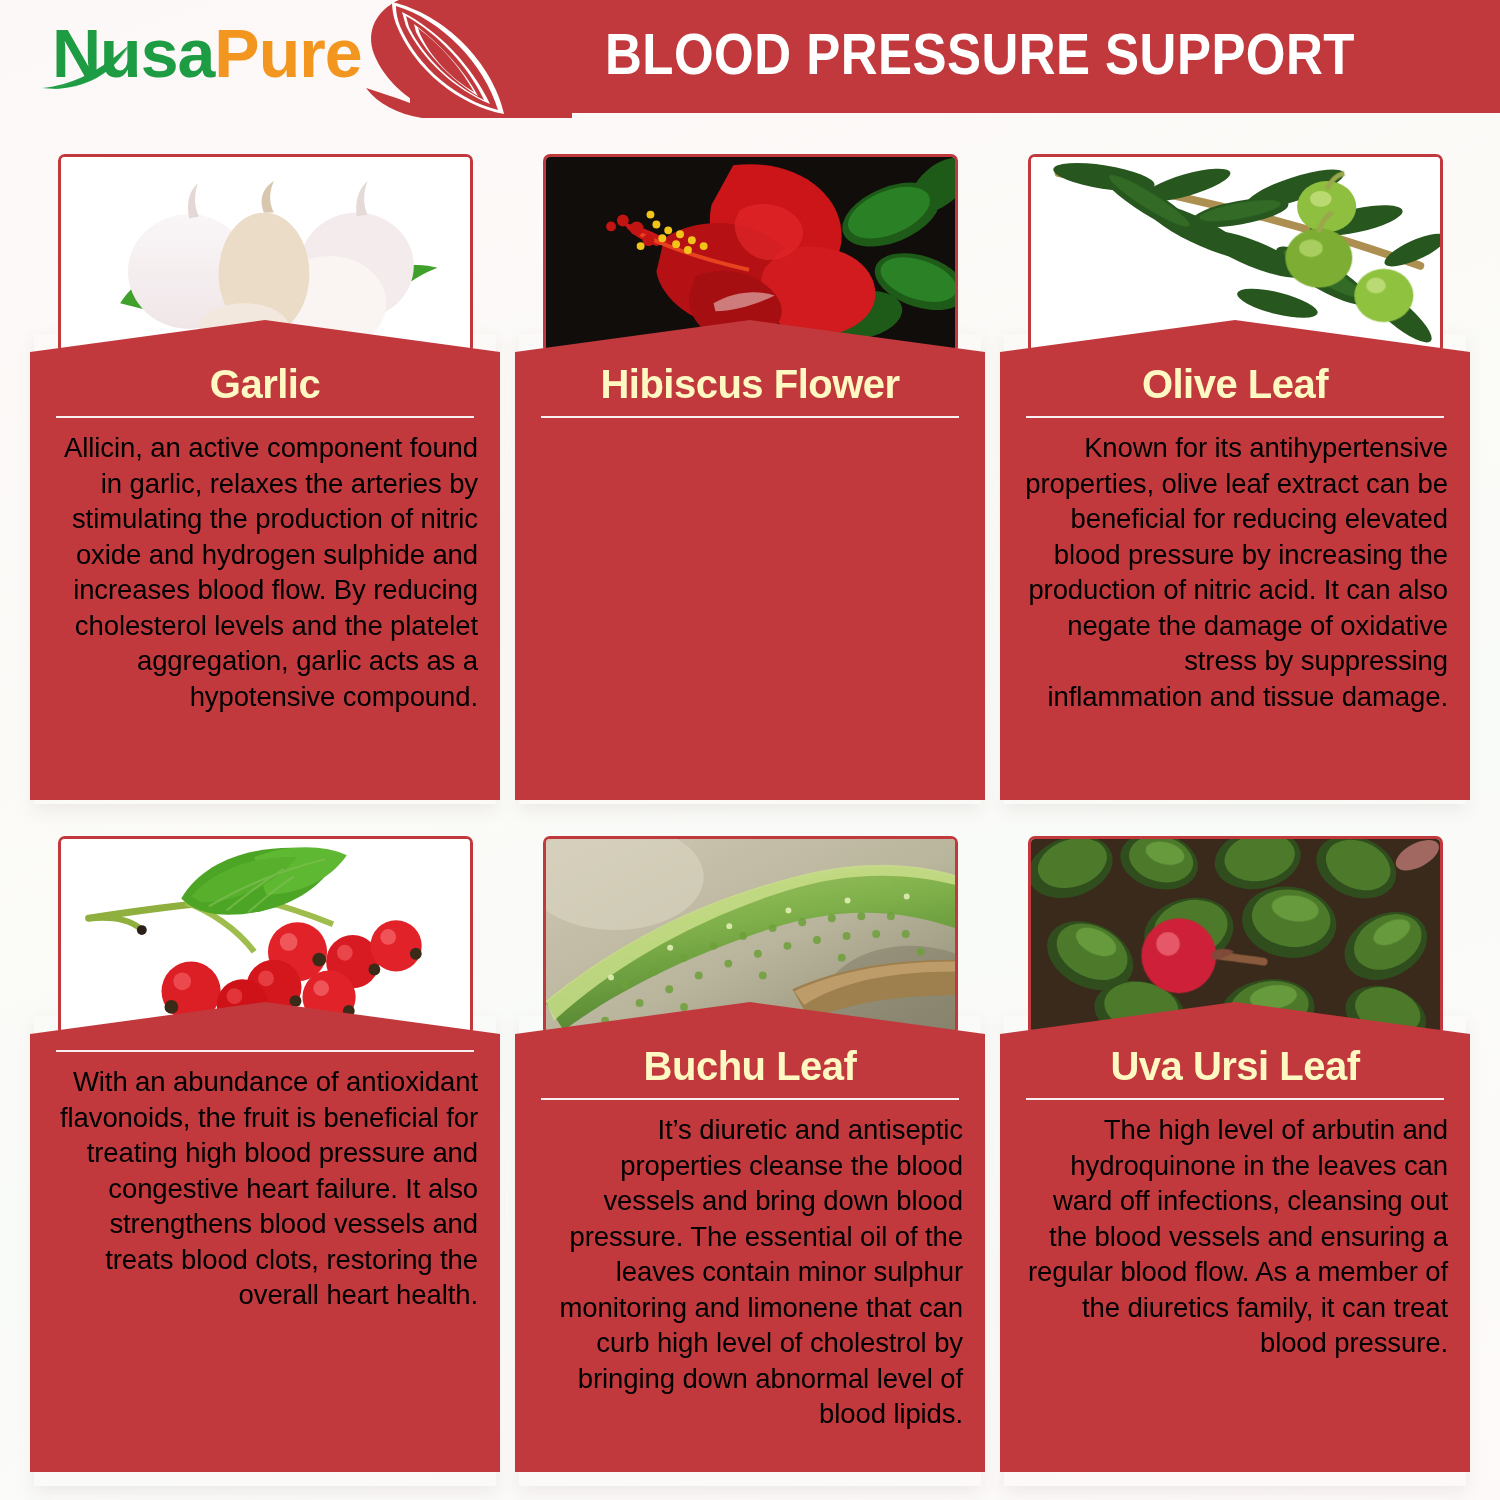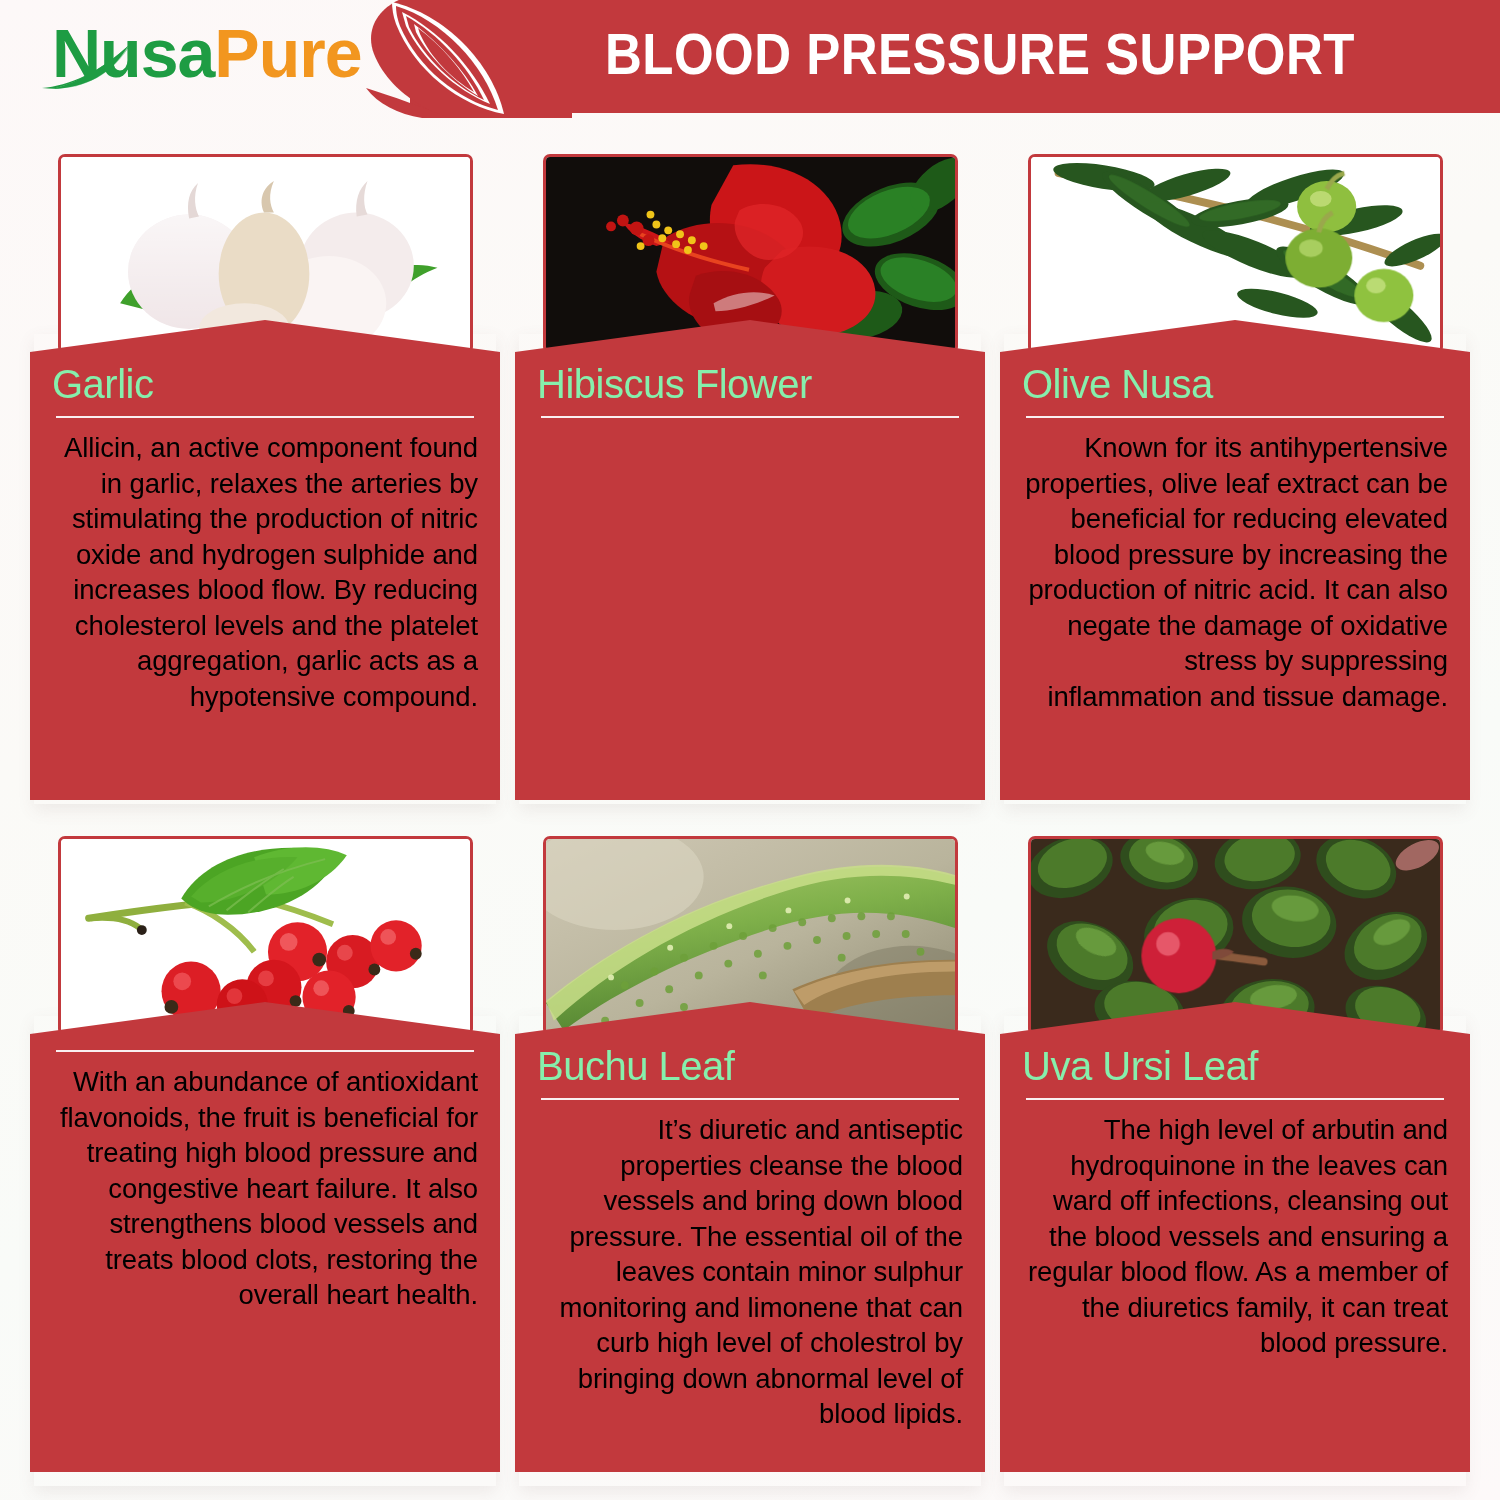--- a/index.html
+++ b/index.html
@@ -126,23 +126,24 @@
     background: #C2393D;
     -webkit-clip-path: polygon(0% 32px, 50% 0%, 100% 32px, 100% 100%, 0% 100%);
     clip-path: polygon(0% 32px, 50% 0%, 100% 32px, 100% 100%, 0% 100%);
     padding: 40px 22px 26px 22px;
     min-height: 480px;
     box-shadow: 0 3px 8px rgba(0,0,0,0.10);
   }
   .card.c3 .banner, .card.c4 .banner, .card.c5 .banner { min-height: 470px; }
 
   .card-title {
-    color: #86efac;
+    color: #fef9c3;
     font-size: 40px;
-    font-weight: normal;
+    font-weight: bold;
+    text-align: center;
     line-height: 48px;
     letter-spacing: -0.5px;
     white-space: nowrap;
   }
   .title-rule {
     height: 2px;
     background: rgba(255,255,255,0.92);
     margin: 8px 4px 12px 4px;
   }
   .card-body {
@@ -322,21 +323,21 @@
           <ellipse cx="292" cy="104" rx="34" ry="30" fill="#7DAE33"></ellipse>
           <ellipse cx="284" cy="94" rx="12" ry="9" fill="#BADB72" opacity="0.7"></ellipse>
           <ellipse cx="358" cy="142" rx="30" ry="27" fill="#8FC23F"></ellipse>
           <ellipse cx="350" cy="132" rx="10" ry="8" fill="#C8E385" opacity="0.75"></ellipse>
           <path d="M300 34 C306 24 310 20 318 18" stroke="#9AA84C" stroke-width="5" fill="none"></path>
           <path d="M292 78 C294 68 298 62 306 58" stroke="#9AA84C" stroke-width="5" fill="none"></path>
         </g>
       </svg>
     </div>
     <div class="banner">
-      <div class="card-title">Olive Nusa</div>
+      <div class="card-title">Olive Leaf</div>
       <div class="title-rule"></div>
       <div class="card-body">Known for its antihypertensive properties, olive leaf extract can be beneficial for reducing elevated blood pressure by increasing the production of nitric acid. It can also negate the damage of oxidative stress by suppressing inflammation and tissue damage.</div>
     </div>
   </div>
 
   <div class="card c3">
     <div class="card-shadow"></div>
     <div class="photo-frame">
       <svg viewBox="0 0 415 200" preserveAspectRatio="xMidYMid slice">
         <rect width="415" height="200" fill="#ffffff"></rect>

